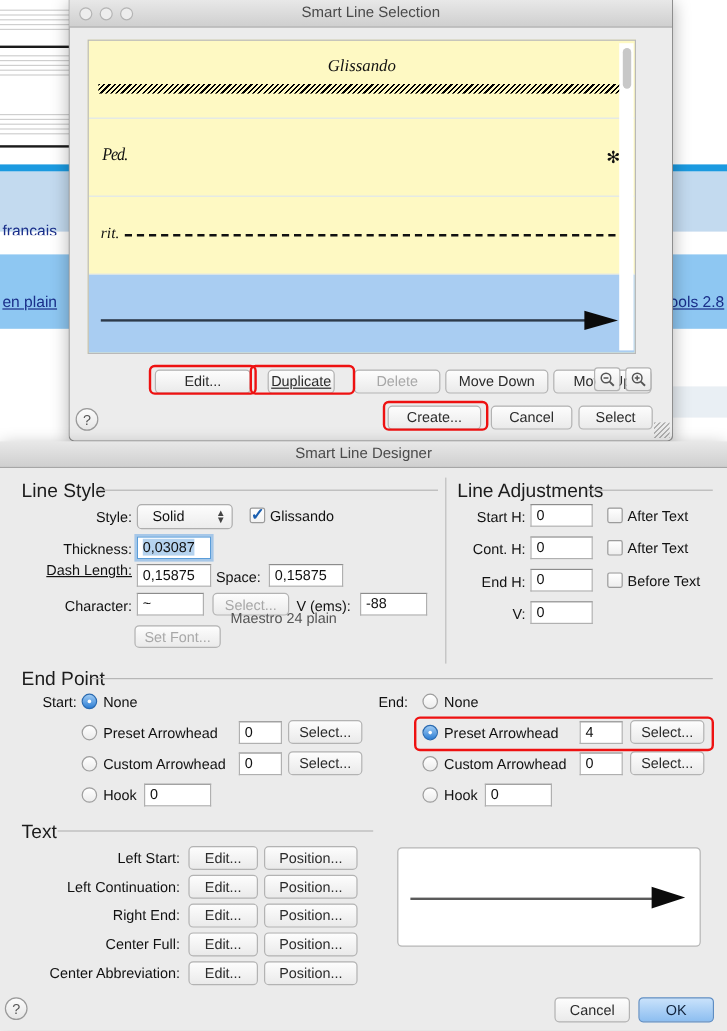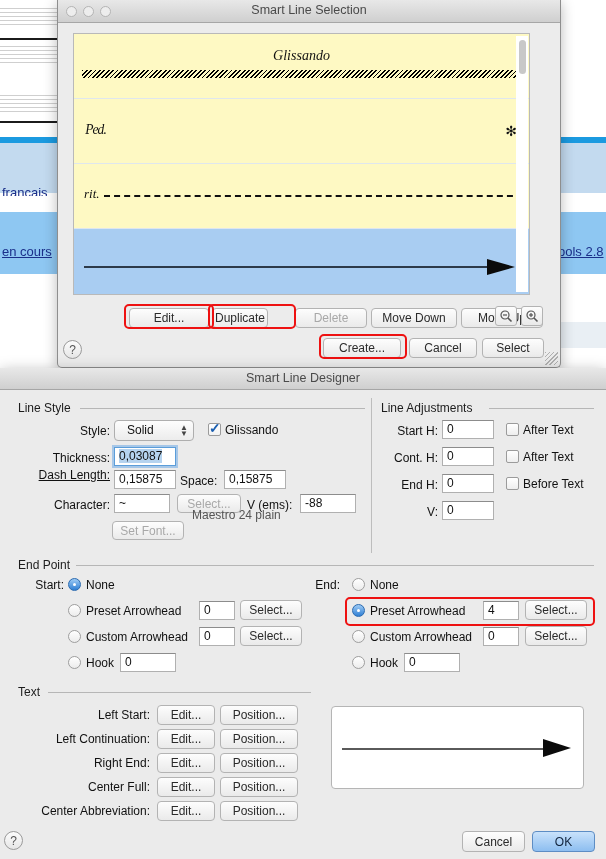--- a/index.html
+++ b/index.html
@@ -93,21 +93,21 @@
     background: linear-gradient(to bottom,#fdfdfd,#e9e9e9); border: 1px solid #b3b3b3; border-radius: 3px; }
   .helpbtn { width: 19px; height: 19px; border-radius: 50%; border: 1px solid #9a9a9a;
     background: linear-gradient(to bottom,#fcfcfc,#e6e6e6); display: flex; align-items: center;
     justify-content: center; font-size: 12px; color: #555; }
   .grip { position: absolute; right: 2px; bottom: 2px; width: 13px; height: 13px;
     background-image: repeating-linear-gradient(135deg,#b0b0b0 0 1px,transparent 1px 3px); }
 
   
   #designer { left: 0; top: 368px; width: 606px; height: 491px; border: none; background: #ebebeb; }
   #designer .titlebar { border-radius: 0; height: 22px; }
-  .grplabel { position: absolute; font-size: 12px; color: #1c1c1c; font-family: "Liberation Sans", sans-serif; }
+  .grplabel { position: absolute; font-size: 16px; color: #1c1c1c; font-family: "Liberation Sans", sans-serif; }
   .grpline { position: absolute; height: 1px; background: #b6b6b6; }
   .vdiv { position: absolute; width: 1px; background: #bdbdbd; }
 
   .lbl { position: absolute; font-size: 12px; color: #111; text-align: right; white-space: nowrap; }
   .fld {
     position: absolute; height: 19px; background: #fff;
     border: 1px solid #b0b0b0; border-top-color: #8c8c8c;
     font-size: 12px; color: #111; padding: 0 4px; line-height: 17px;
     font-family: "Liberation Sans", sans-serif; overflow: hidden;
   }
@@ -172,21 +172,21 @@
         <div class="ln"></div>
         <div class="ln"></div>
       <div style="height:6px"></div>
       <div class="thick"></div>
     </div>
     <div class="bg-band" style="top:137px;height:6px;background:#1b9ae0;"></div>
     <div class="bg-band" style="top:143px;height:50px;background:#c3daef;"></div>
     <div class="bg-txt" style="left:2px;top:185px;">français</div>
     <div class="bg-band" style="top:196px;height:16px;background:#ffffff;"></div>
     <div class="bg-band" style="top:212px;height:62px;background:#8ec7f2;"></div>
-    <div class="bg-txt u" style="left:2px;top:244px;">en cours</div>
+    <div class="bg-txt u" style="left:2px;top:244px;">en plain</div>
 
     <div style="position:absolute;left:556px;top:137px;width:50px;height:6px;background:#1b9ae0;"></div>
     <div style="position:absolute;left:556px;top:143px;width:50px;height:50px;background:#c3daef;"></div>
     <div style="position:absolute;left:556px;top:212px;width:50px;height:62px;background:#8ec7f2;"></div>
     <div class="bg-txt u" style="left:558px;top:244px;">ools 2.8</div>
     <div style="position:absolute;left:556px;top:296px;width:50px;height:26px;background:#ffffff;"></div>
     <div style="position:absolute;left:556px;top:322px;width:50px;height:26px;background:#e9eff4;"></div>
   </div>
 
   <div class="win" id="selwin">
@@ -217,21 +217,21 @@
           <div class="shaft"></div>
             <div class="arrowhead"></div>
         </div>
       </div>
       <div class="sbar">
           <div class="thumb"></div>
         </div>
     </div>
 
     <div class="btn" style="position:absolute;left:71px;top:308px;width:80px;">Edit...</div>
-    <div class="btn" style="position:absolute;left:154px;top:308px;width:56px;">Duplicate</div>
+    <div class="btn" style="position:absolute;left:165px;top:308px;width:56px;text-decoration:underline;">Duplicate</div>
     <div class="btn dis" style="position:absolute;left:237px;top:308px;width:72px;">Delete</div>
     <div class="btn" style="position:absolute;left:313px;top:308px;width:86px;">Move Down</div>
     <div class="btn" style="position:absolute;left:403px;top:308px;width:82px;">Move Up</div>
 
     <div class="magbtn" style="position:absolute;left:437px;top:306px;">
       <svg width="14" height="14" viewBox="0 0 14 14">
           <circle cx="6" cy="6" r="4" fill="none" stroke="#555" stroke-width="1.2"></circle>
           <line x1="9" y1="9" x2="12.5" y2="12.5" stroke="#555" stroke-width="1.6"></line>
           <line x1="4" y1="6" x2="8" y2="6" stroke="#555" stroke-width="1.2"></line>
         </svg>

